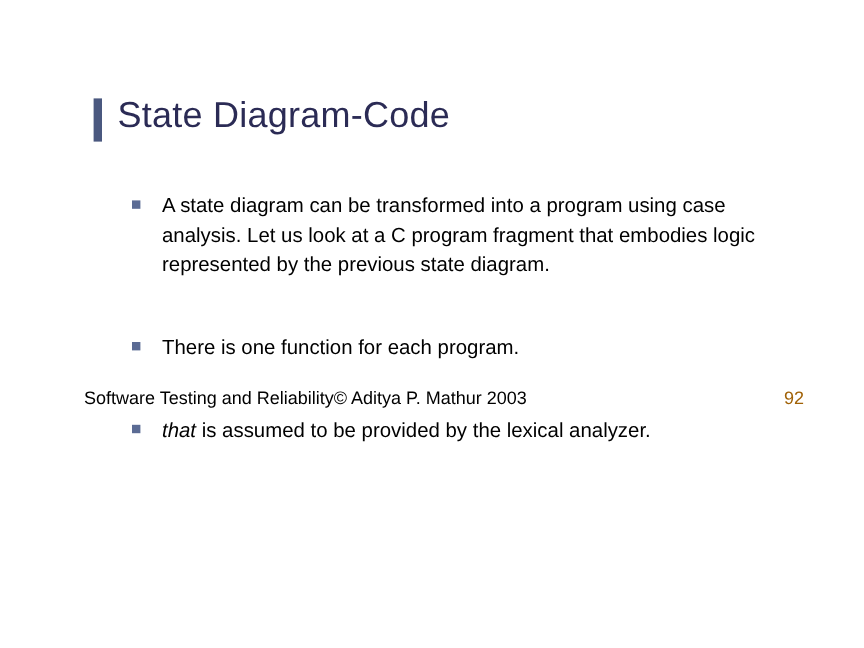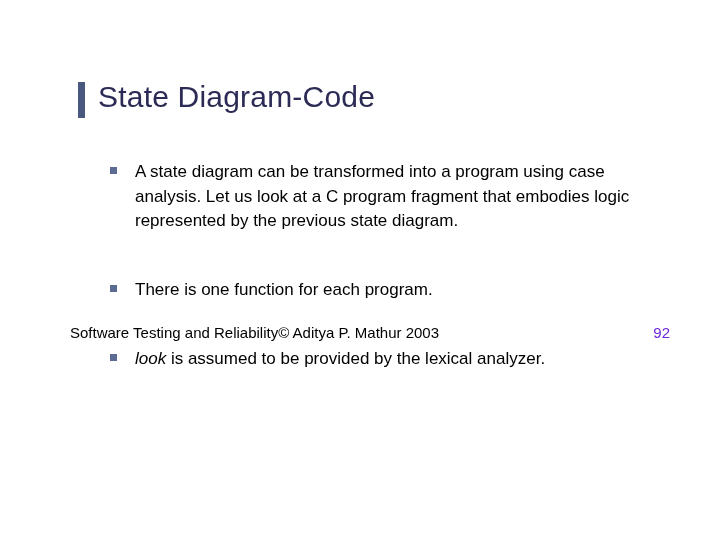--- a/index.html
+++ b/index.html
@@ -7,21 +7,21 @@
   .slide { position: relative; width: 720px; height: 381px; }
   .title-wrap { position: absolute; top: 80px; left: 78px; }
   .title-bar { position: absolute; left: 0; top: 2px; width: 7px; height: 36px; background: #4a587f; }
   .title-text { font-size: 30px; color: #2b2b55; margin-left: 20px; font-weight: 400; letter-spacing: 0.2px; }
   .content { position: absolute; top: 160px; left: 110px; right: 60px; }
   .bullet-item { display: flex; align-items: flex-start; margin-bottom: 44px; }
   .bullet { width: 7px; height: 7px; background: #5b6b94; flex-shrink: 0; margin-top: 7px; margin-right: 18px; }
   .bullet-text { font-size: 17px; line-height: 1.45; color: #000; }
   .italic { font-style: italic; }
   .footer-left { position: absolute; bottom: 40px; left: 70px; font-size: 15px; color: #000; }
-  .footer-right { position: absolute; bottom: 40px; right: 50px; font-size: 15px; color: #6d28d9; }
+  .footer-right { position: absolute; bottom: 40px; right: 50px; font-size: 15px; color: #a16207; }
 </style>
 </head>
 <body>
 
 <div class="slide">
 
   <div class="title-wrap">
     <div class="title-bar"></div>
     <div class="title-text">State Diagram-Code</div>
   </div>
@@ -33,21 +33,21 @@
       <div class="bullet-text">A state diagram can be transformed into a program using case analysis. Let  us look at a C program fragment that embodies logic represented by the previous state diagram.</div>
     </div>
 
     <div class="bullet-item">
       <div class="bullet"></div>
       <div class="bullet-text">There is one function for each program.</div>
     </div>
 
     <div class="bullet-item">
       <div class="bullet"></div>
-      <div class="bullet-text"><span class="italic">look</span><span> is assumed to be provided by the lexical analyzer.</span></div>
+      <div class="bullet-text"><span class="italic">that</span><span> is assumed to be provided by the lexical analyzer.</span></div>
     </div>
 
   </div>
 
   <div class="footer-left">Software Testing and Reliability© Aditya P. Mathur 2003</div>
   <div class="footer-right">92</div>
 
 </div>
 
 </body></html>

